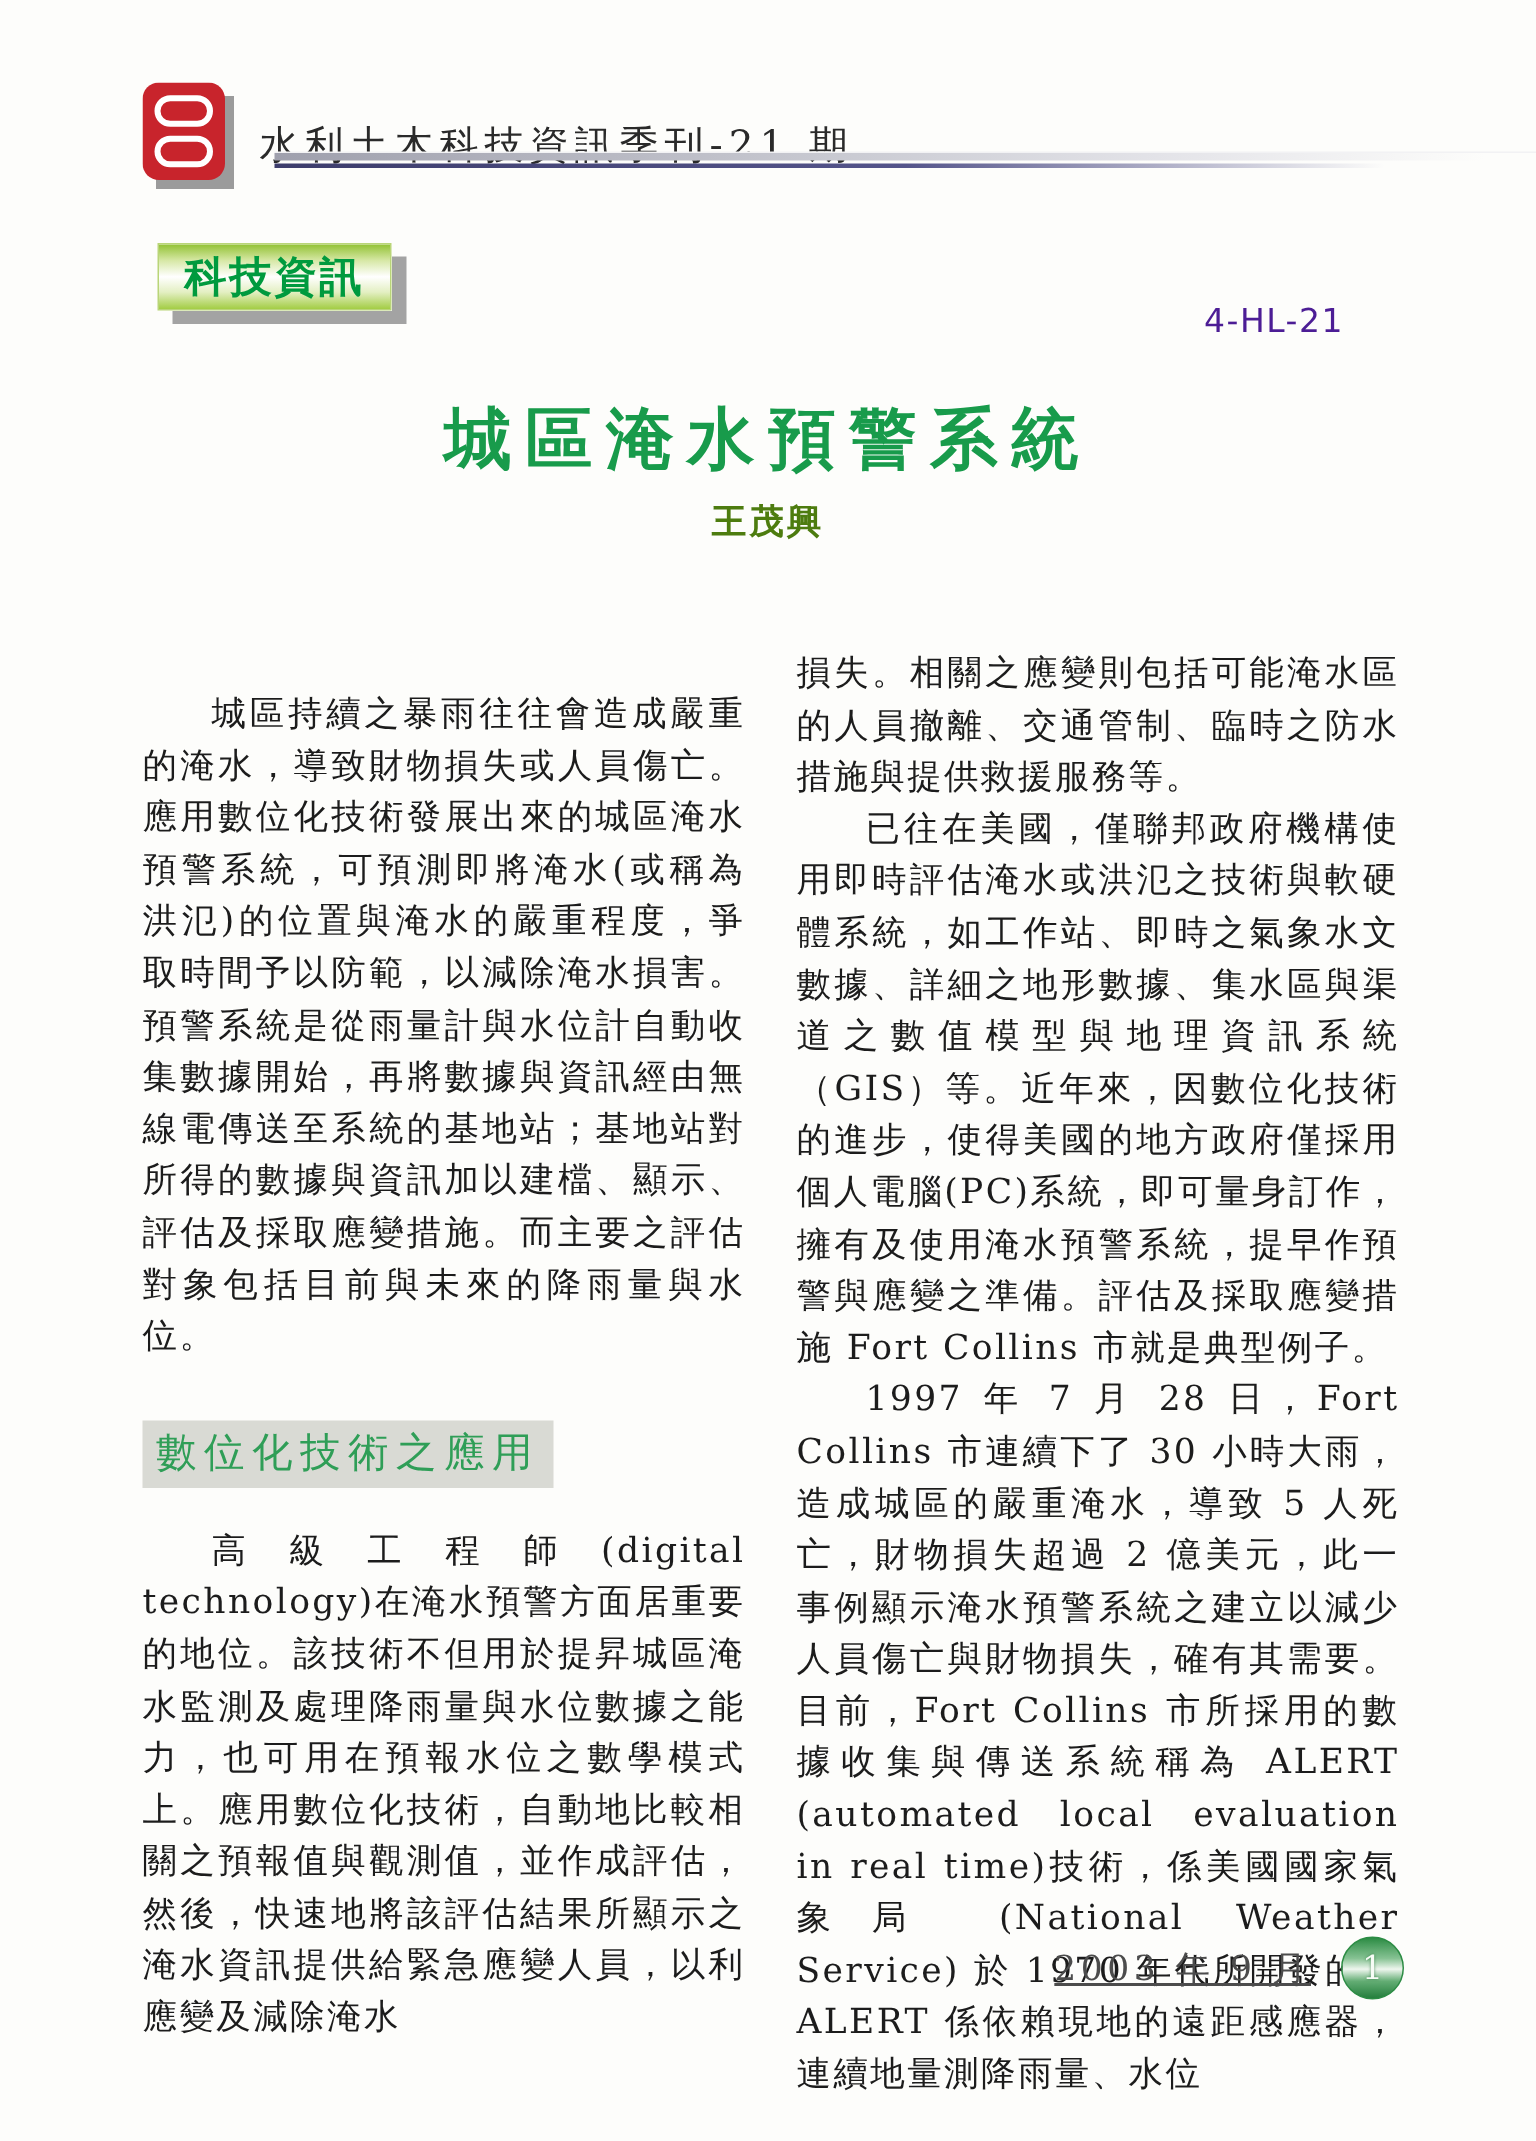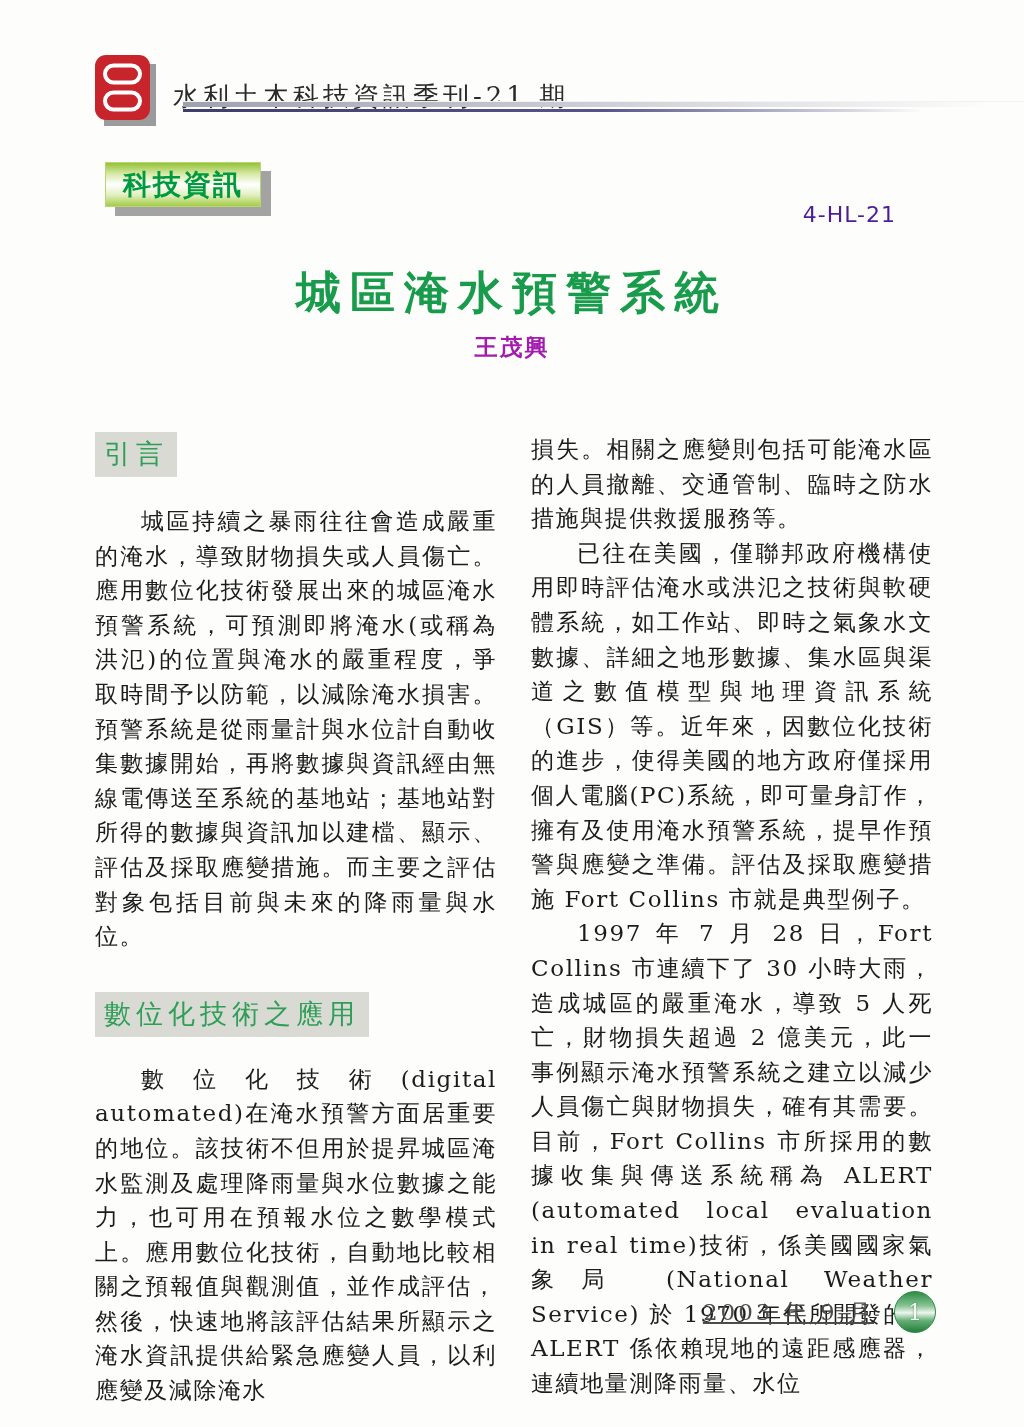--- a/index.html
+++ b/index.html
@@ -56,21 +56,21 @@
     position:absolute; top:233px; left:0; width:100%;
     text-align:center;
     font-family:"DejaVu Sans","Liberation Sans",sans-serif;
     font-weight:bold; font-size:45px; letter-spacing:9px;
     color:#189b4b;
   }
   .author-block {
     position:absolute; top:332px; left:0; width:100%;
     text-align:center;
     font-family:"DejaVu Sans","Liberation Sans",sans-serif;
-    font-weight:bold; color:#a21caf;
+    font-weight:bold; color:#4d7c0f;
   }
   .author-name { font-size:23px; letter-spacing:2px; }
   .author-affiliation { margin-top:7px; font-size:23px; letter-spacing:2px; }
 
   
   .columns {
     position:absolute; top:432px; left:95px; right:91px;
     display:flex; gap:34px;
   }
   .col { width:402px; }
@@ -137,29 +137,26 @@
 
   <h1 class="article-title">城區淹水預警系統</h1>
 
   <div class="author-block">
     <div class="author-name">王茂興</div>
   </div>
 
   <div class="columns">
 
     <div class="col">
-      <div class="sec-heading-wrap">
-        <h2 class="sec-heading">引言</h2>
-      </div>
       <p class="body-text mt-intro-para">城區持續之暴雨往往會造成嚴重的淹水，導致財物損失或人員傷亡。應用數位化技術發展出來的城區淹水預警系統，可預測即將淹水(或稱為洪氾)的位置與淹水的嚴重程度，爭取時間予以防範，以減除淹水損害。預警系統是從雨量計與水位計自動收集數據開始，再將數據與資訊經由無線電傳送至系統的基地站；基地站對所得的數據與資訊加以建檔、顯示、評估及採取應變措施。而主要之評估對象包括目前與未來的降雨量與水位。</p>
 
       <div class="sec-heading-wrap mt-heading2">
         <h2 class="sec-heading">數位化技術之應用</h2>
       </div>
-      <p class="body-text mt-digital-para">數位化技術(digital automated)在淹水預警方面居重要的地位。該技術不但用於提昇城區淹水監測及處理降雨量與水位數據之能力，也可用在預報水位之數學模式上。應用數位化技術，自動地比較相關之預報值與觀測值，並作成評估，然後，快速地將該評估結果所顯示之淹水資訊提供給緊急應變人員，以利應變及減除淹水</p>
+      <p class="body-text mt-digital-para">高級工程師(digital technology)在淹水預警方面居重要的地位。該技術不但用於提昇城區淹水監測及處理降雨量與水位數據之能力，也可用在預報水位之數學模式上。應用數位化技術，自動地比較相關之預報值與觀測值，並作成評估，然後，快速地將該評估結果所顯示之淹水資訊提供給緊急應變人員，以利應變及減除淹水</p>
     </div>
 
     <div class="col">
       <p class="body-text no-indent">損失。相關之應變則包括可能淹水區的人員撤離、交通管制、臨時之防水措施與提供救援服務等。</p>
       <p class="body-text">已往在美國，僅聯邦政府機構使用即時評估淹水或洪氾之技術與軟硬體系統，如工作站、即時之氣象水文數據、詳細之地形數據、集水區與渠道之數值模型與地理資訊系統（GIS）等。近年來，因數位化技術的進步，使得美國的地方政府僅採用個人電腦(PC)系統，即可量身訂作，擁有及使用淹水預警系統，提早作預警與應變之準備。評估及採取應變措施 Fort Collins 市就是典型例子。</p>
       <p class="body-text">1997 年 7 月 28 日，Fort Collins 市連續下了 30 小時大雨，造成城區的嚴重淹水，導致 5 人死亡，財物損失超過 2 億美元，此一事例顯示淹水預警系統之建立以減少人員傷亡與財物損失，確有其需要。目前，Fort Collins 市所採用的數據收集與傳送系統稱為 ALERT (automated local evaluation in real time)技術，係美國國家氣象局 (National Weather Service) 於 1970 年代所開發的。ALERT 係依賴現地的遠距感應器，連續地量測降雨量、水位</p>
     </div>
 
   </div>
 

